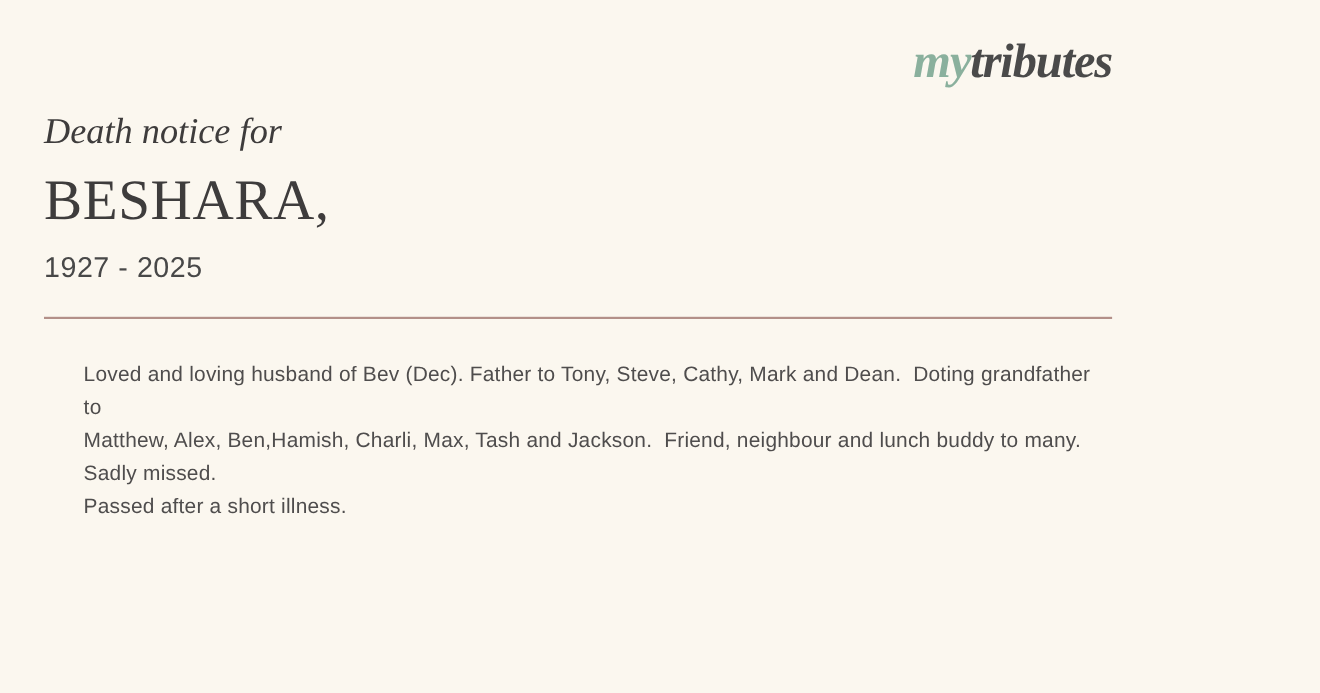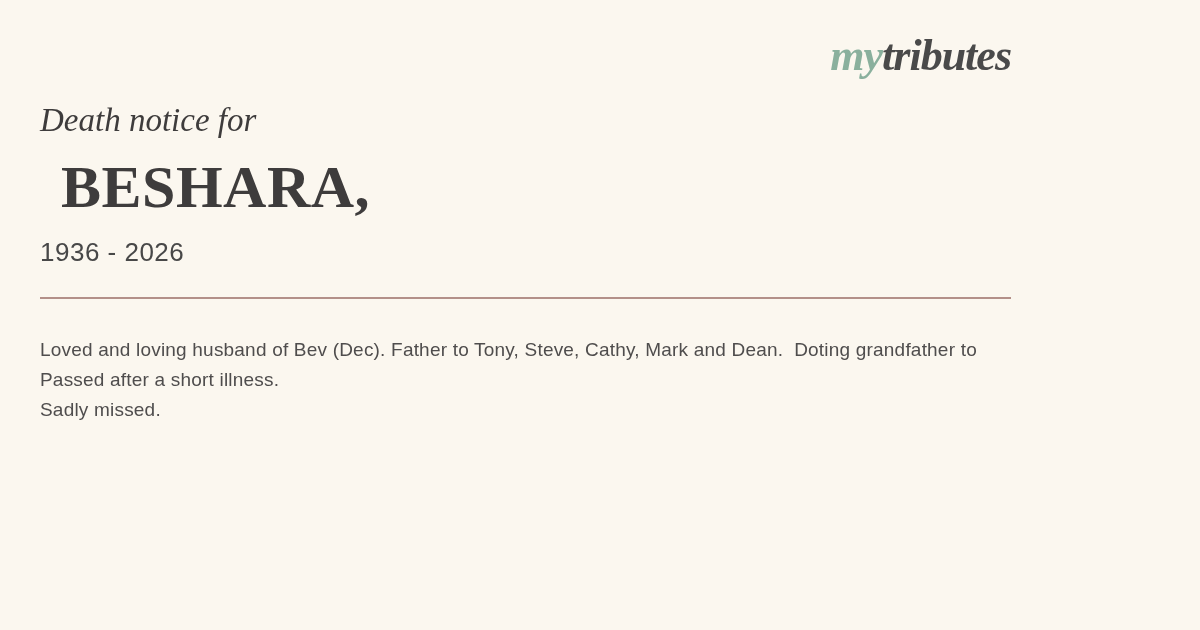--- a/index.html
+++ b/index.html
@@ -42,67 +42,68 @@
     margin-top: 24px;
     font-family: "Liberation Serif", serif;
     font-style: italic;
     font-size: 33px;
     line-height: 1.1;
     color: var(--heading);
   }
   .name {
     margin-top: 16px;
     font-family: "Liberation Serif", serif;
-    font-weight: bold;
-    font-size: 60px;
+    font-weight: normal;
+    font-size: 52px;
     line-height: 1.1;
     color: var(--heading);
     letter-spacing: 0.5px;
-    margin-left: 21px;
   }
   .years {
     margin-top: 18px;
     font-size: 26px;
     line-height: 1.1;
     color: var(--years);
     letter-spacing: 0.5px;
   }
   .divider {
     margin-top: 30px;
     border: none;
     border-top: 2px solid var(--divider);
     width: 100%;
   }
   .body-text {
     margin-top: 36px;
     font-size: 19px;
     line-height: 30px;
     color: var(--body-text);
     letter-spacing: 0.2px;
+    margin-left: 36px;
   }
   .body-text .line {
     white-space: pre-wrap; 
   }
 </style>
 </head>
 <body>
 
 <div class="card">
 
   <div class="logo">
     <span class="logo-my">my</span><span class="logo-tributes">tributes</span>
   </div>
 
   <div class="kicker">Death notice for</div>
 
   <h1 class="name"><span class="name-line">BESHARA,</span><br></h1>
 
-  <div class="years">1936 - 2026</div>
+  <div class="years">1927 - 2025</div>
 
   <hr class="divider">
 
   <div class="body-text">
     <div class="line">Loved and loving husband of Bev (Dec). Father to Tony, Steve, Cathy, Mark and Dean.  Doting grandfather to</div>
+    <div class="line">Matthew, Alex, Ben,Hamish, Charli, Max, Tash and Jackson.  Friend, neighbour and lunch buddy to many.</div>
+    <div class="line">Sadly missed.</div>
     <div class="line">Passed after a short illness.</div>
-    <div class="line">Sadly missed.</div>
   </div>
 
 </div>
 
 </body></html>

